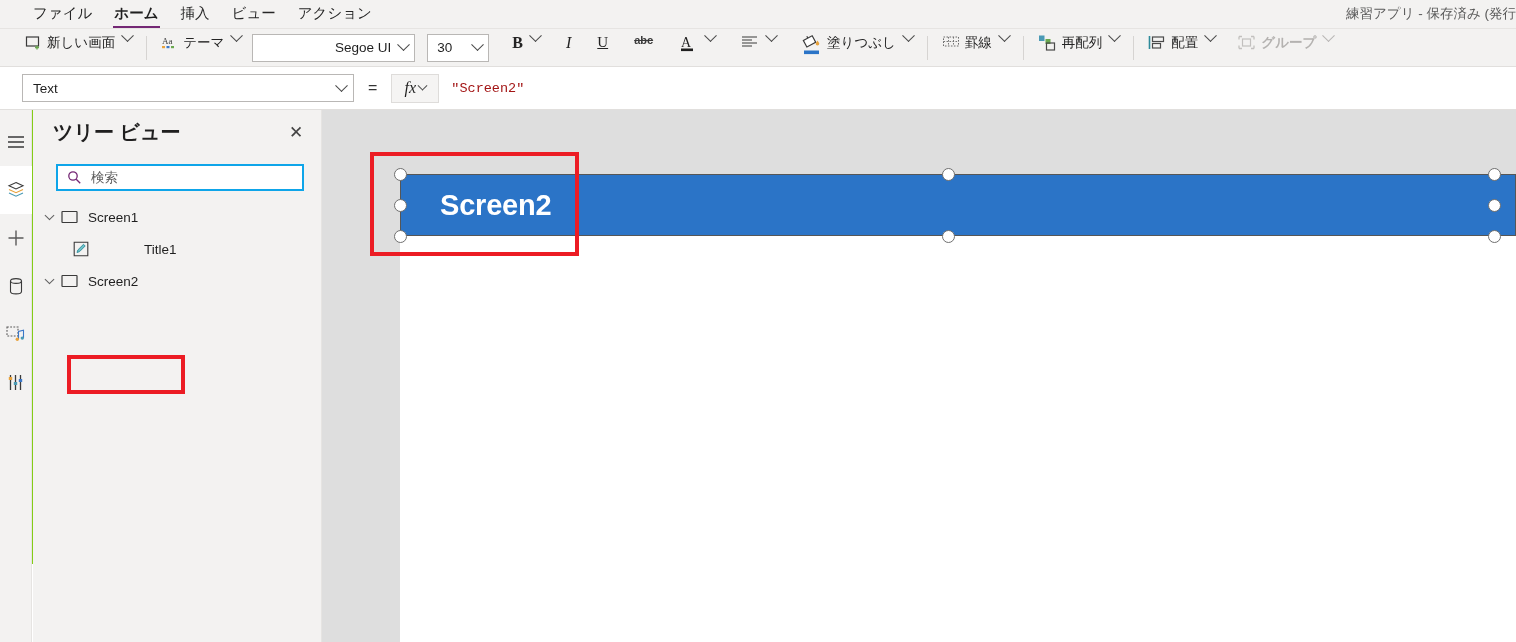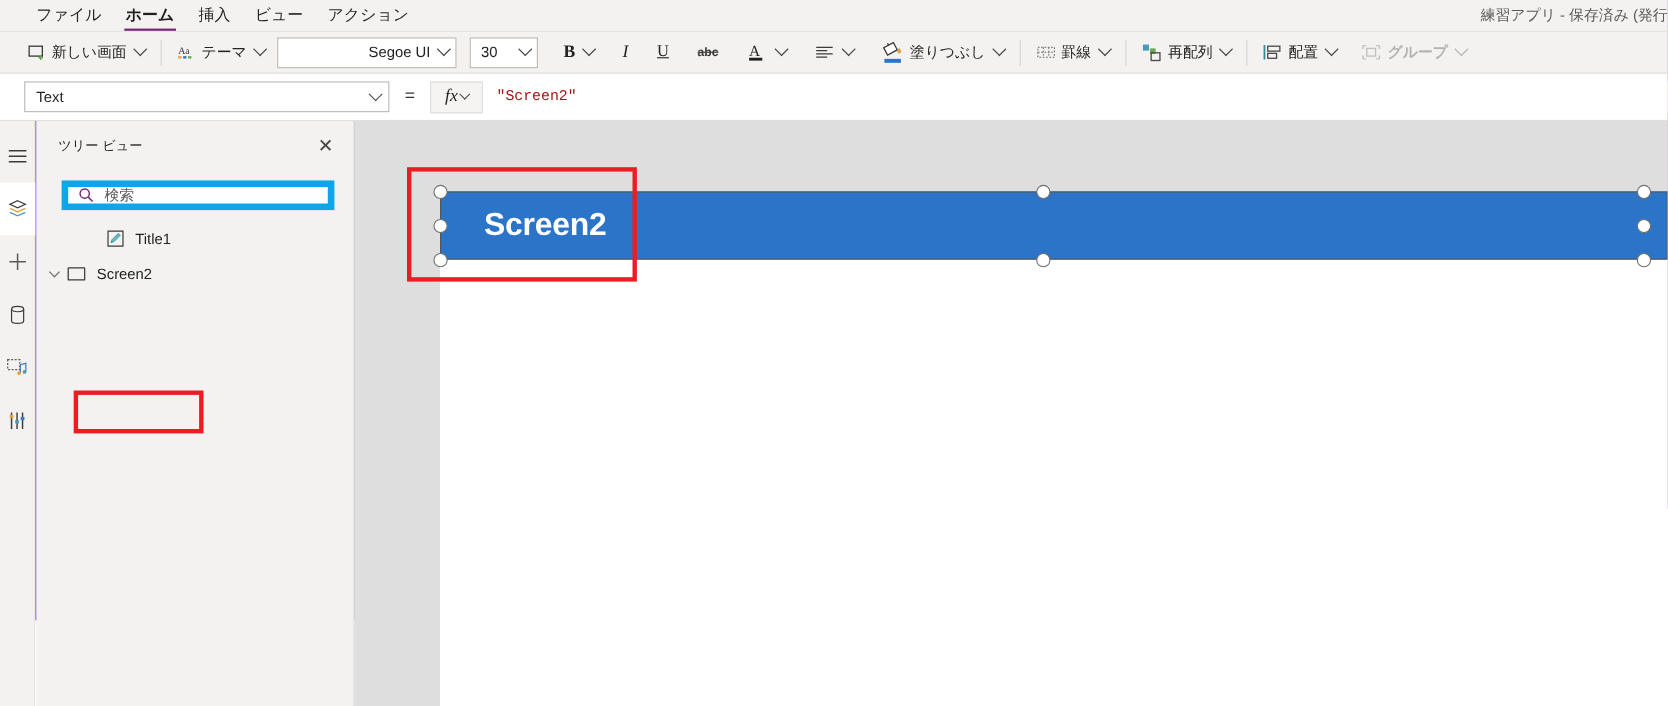--- a/index.html
+++ b/index.html
@@ -7,21 +7,21 @@
     margin: 0; padding: 0;
     width: 1516px; height: 642px;
     overflow: hidden;
     background: #ffffff;
     font-family: "Liberation Sans", sans-serif;
     -webkit-font-smoothing: antialiased;
   }
   #app {
     position: relative;
     width: 1516px; height: 564px;
-    background: #8b5cf6;
+    background: #84cc16;
   }
 
   
   .menubar {
     position: absolute; left: 0; top: 0;
     width: 1516px; height: 29px;
     background: #f3f2f1;
     display: flex; align-items: center;
     border-bottom: 1px solid #e6e4e2;
   }
@@ -54,21 +54,21 @@
     width: 1516px; height: 38px;
     background: #f3f2f1;
     display: flex; align-items: center;
     border-bottom: 1px solid #e1dfdd;
   }
   .rb-sep {
     width: 1px; height: 24px; background: #d6d4d2;
     margin: 0 7px;
   }
   .rb-btn {
-    display: flex; align-items: center; gap: 5px;
+    display: flex; align-items: flex-start; gap: 5px;
     height: 28px; padding: 0 7px;
     font-size: 13.5px; color: #242424;
     cursor: default; white-space: nowrap;
     border-radius: 2px;
   }
   .rb-btn.disabled { color: #b4b2b0; font-weight: bold; }
   .chev {
     display: inline-block;
     width: 9px; height: 9px;
     border-right: 1.3px solid #4a4a4a;
@@ -165,21 +165,21 @@
     position: absolute; left: 33px; top: 110px;
     width: 289px; height: 532px;
     background: #f3f2f1;
     border-right: 1px solid #e6e4e2;
   }
   .tree-header {
     height: 44px;
     display: flex; align-items: center;
     padding: 0 12px 0 20px;
   }
-  .tree-title { font-size: 12px; color: #1f1f1f; flex: 1; }
+  .tree-title { font-size: 20px; color: #1f1f1f; flex: 1; font-weight: bold; }
   .close-x {
     width: 26px; height: 26px;
     display: flex; align-items: center; justify-content: center;
     font-size: 17px; color: #444; cursor: default;
     font-family: "Liberation Sans", sans-serif;
   }
   .tree-tabs {
     display: flex; align-items: flex-end;
     height: 26px;
     padding-left: 20px;
@@ -195,21 +195,21 @@
   .tree-tab.active { color: #1f1f1f; font-weight: 700; }
   .tree-tab.active::after {
     content: ""; position: absolute;
     left: 0; right: 0; bottom: 0;
     height: 2px; background: #742774;
   }
   .search-wrap { padding: 10px 17px 8px 23px; }
   .search-box {
     height: 27px;
     background: #ffffff;
-    border: 6px solid #0ea5e9;
+    border: 2px solid #0ea5e9;
     display: flex; align-items: center;
     padding-left: 9px; gap: 9px;
   }
   .search-placeholder { font-size: 13.5px; color: #5c5c5c; }
 
   .tree-list { padding-top: 2px; }
   .tree-row {
     position: relative;
     height: 32px;
     display: flex; align-items: center;
@@ -227,21 +227,21 @@
     width: 7px; height: 7px;
     border-right: 1.3px solid #616161;
     border-bottom: 1.3px solid #616161;
     transform: rotate(45deg) translate(-1.5px,-1.5px);
   }
   .tree-row .node-icon {
     flex: none; width: 19px;
     display: flex; align-items: center; justify-content: center;
     margin-right: 9px;
   }
-  .tree-row.indent-1 { padding-left: 62px; }
+  .tree-row.indent-1 { padding-left: 38px; gap: 45px; }
   .tree-row .label { white-space: nowrap; }
   .tree-row .ellipsis {
     margin-left: auto; margin-right: 25px;
     letter-spacing: 2.5px; color: #1f1f1f;
     font-size: 14px; line-height: 8px;
   }
 
   
   .annot {
     position: absolute;
@@ -533,20 +533,31 @@
             <path d="M9.2 9.2l4 4" stroke="#742774" stroke-width="1.3"></path>
           </svg>
         </span>
         <span class="search-placeholder">検索</span>
       </div>
     </div>
 
     <div class="tree-list">
 
 
+      <div class="tree-row">
+        <span class="twisty">
+            <span class="arrow"></span>
+          </span>
+        <span class="node-icon">
+          <svg width="17" height="14" viewBox="0 0 17 14">
+            <rect x="1" y="1.5" width="15" height="11" rx="0.5" fill="none" stroke="#3a3a3a" stroke-width="1.2"></rect>
+          </svg>
+        </span>
+        <span class="label">Screen1</span>
+      </div>
 
       <div class="tree-row indent-1">
         <span class="node-icon">
           <svg width="16" height="16" viewBox="0 0 16 16">
             <path d="M1.2 1.2h13.6v13.6H1.2z" fill="none" stroke="#3a3a3a" stroke-width="1.1"></path>
             <path d="M4 11.5l.9-2.6 5.6-5.6 1.7 1.7-5.6 5.6z" fill="#6cc2c9" stroke="#2e8b9b" stroke-width="0.9"></path>
           </svg>
         </span>
         <span class="label">Title1</span>
       </div>

